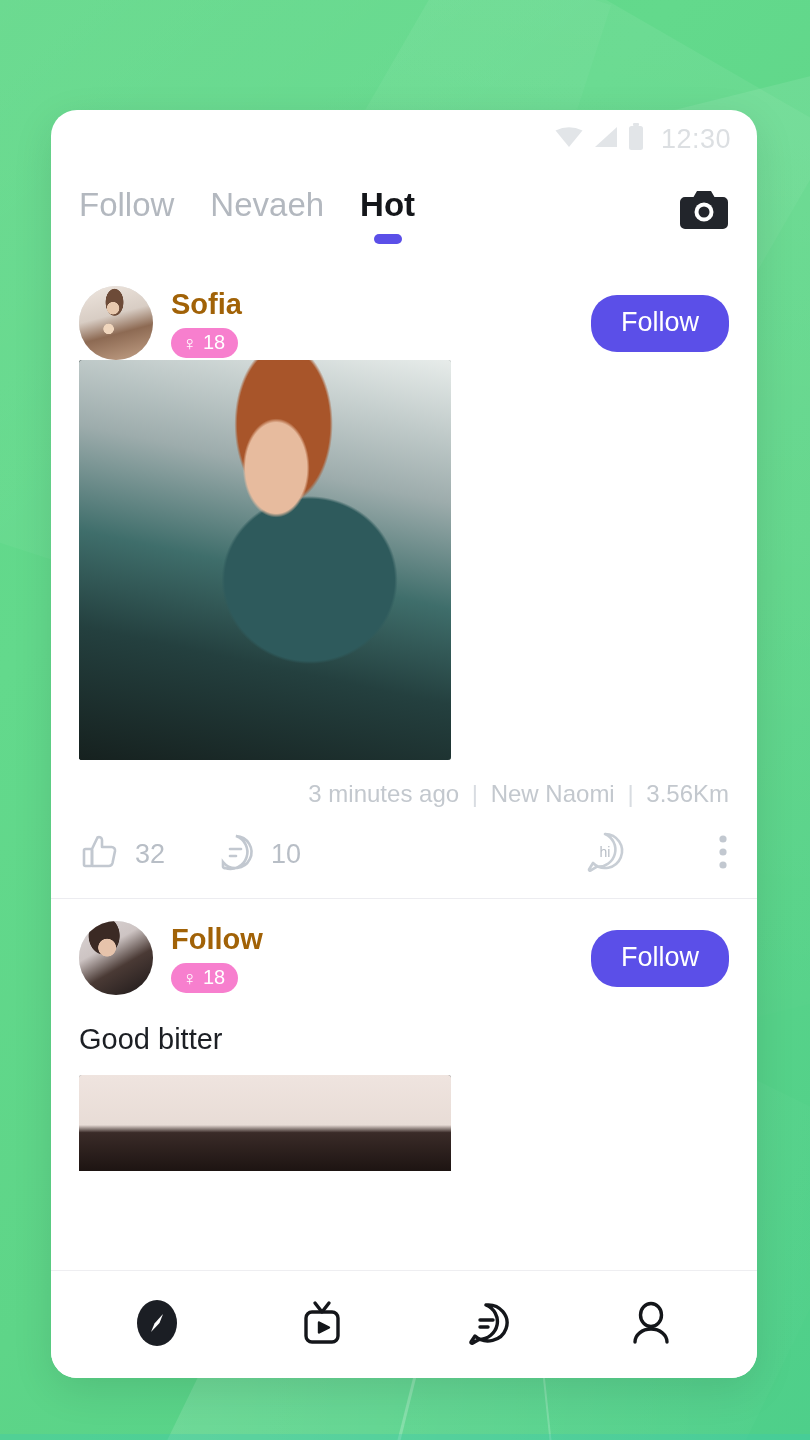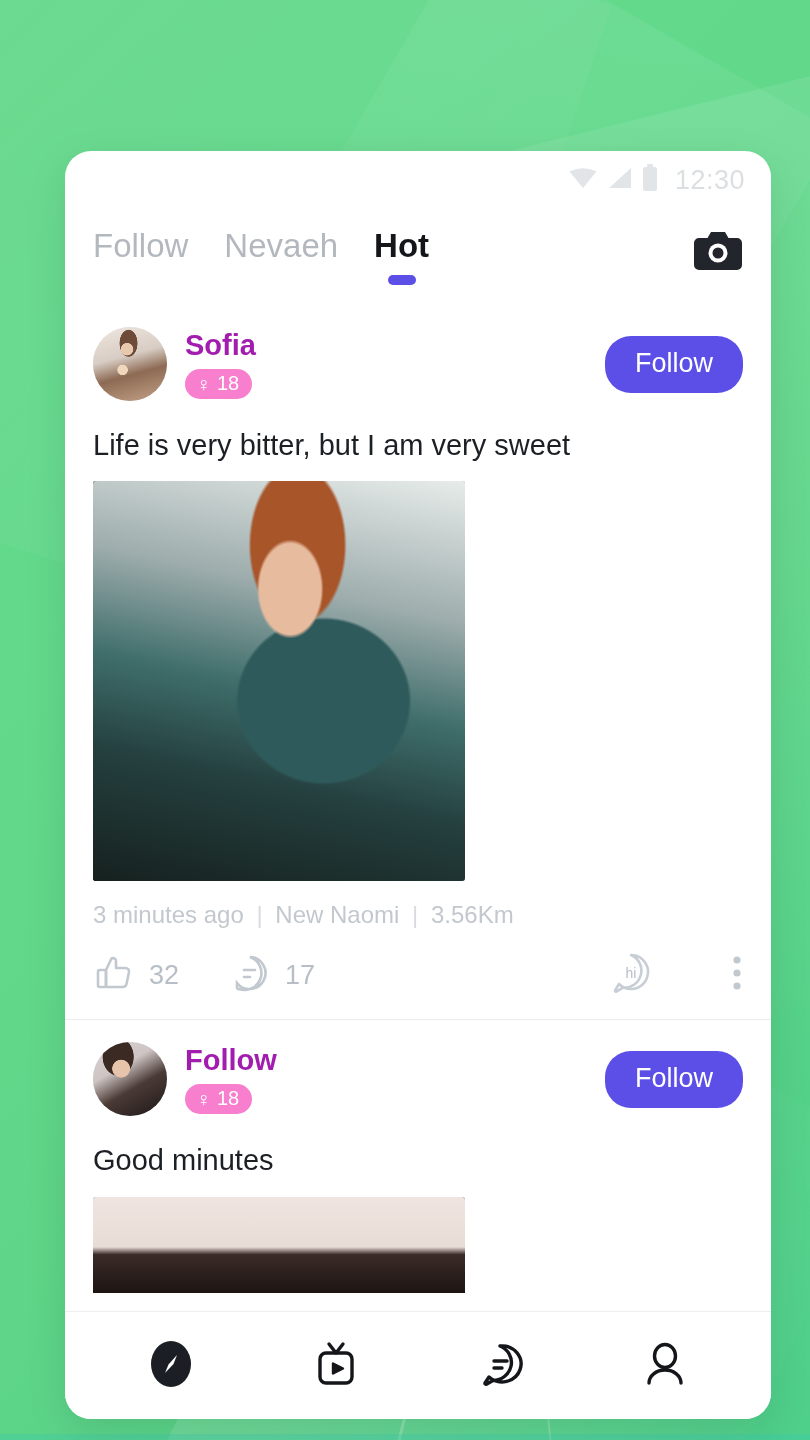--- a/index.html
+++ b/index.html
@@ -30,27 +30,27 @@
         background:rgba(255,255,255,.20); transform:rotate(-6deg); }
   .s6 { bottom:0; left:0; width:100%; height:6px;
         background:rgba(60,200,175,.35); }
   .s7 { top:0; left:340px; width:420px; height:420px;
         background:linear-gradient(160deg, rgba(255,255,255,.07), rgba(255,255,255,0));
         transform:rotate(30deg); }
 
   
   .phone {
     position:absolute;
-    left:65px; top:110px;
+    left:51px; top:110px;
     width:706px; height:1268px;
     background:#ffffff;
     border-radius:26px;
     overflow:hidden;
     box-shadow:0 12px 40px rgba(0,0,0,.10);
-    display:flex; flex-direction:column;margin-top:41px;
+    display:flex; flex-direction:column;
   }
 
   
   .statusbar {
     height:58px;
     display:flex; align-items:center; justify-content:flex-end;
     padding:0 26px 0 0;
     gap:9px;
     flex:0 0 auto;
   }
@@ -90,21 +90,21 @@
     display:flex; align-items:center; gap:18px;
     padding:8px 0 0 0;
   }
   .avatar {
     width:74px; height:74px; border-radius:50%;
     flex:0 0 auto; overflow:hidden; position:relative;
     background:#ddd;
   }
   .avatar-inner { position:absolute; inset:0; }
   .who { display:flex; flex-direction:column; gap:7px; }
-  .uname { font-size:29px; font-weight:700; color:#a21caf; }
+  .uname { font-size:29px; font-weight:700; color:#a16207; }
   .badge {
     display:inline-flex; align-items:center; gap:6px;
     background:#f77fce; color:#ffffff;
     border-radius:18px; padding:3px 13px 4px 11px;
     font-size:20px; width:fit-content; font-weight:400;
   }
   .badge .sym { font-size:20px; line-height:1; }
   .follow-btn {
     margin-left:auto;
     background:#5b4fe8; color:#fff;
@@ -116,31 +116,31 @@
   .post-text {
     font-size:29px; color:#1c1f24; margin:26px 0 18px 0;
     line-height:1.25;
   }
   .post-img {
     width:372px; height:400px; border-radius:3px;
     overflow:hidden; position:relative; background:#2b3a3c;
   }
   .post-img.second { height:96px; border-radius:3px 3px 0 0; }
   .meta {
-    font-size:24px; color:#c3c8ce; margin:20px 0 0 0;
+    font-size:24px; color:#c3c8ce; margin:20px 0 0 0;text-align:right;
   }
   .meta .sep { color:#d8dce1; padding:0 6px; }
   .actions {
     display:flex; align-items:center; gap:0;
     margin:22px 0 20px 0;
   }
   .act { display:flex; align-items:center; gap:14px; cursor:pointer; }
   .act + .act { margin-left:50px; }
   .act-count { font-size:27px; color:#b8bec6;text-align:center; }
-  .act-right { margin-left:auto; display:flex; align-items:center; gap:28px; }
+  .act-right { margin-left:auto; display:flex; align-items:center; gap:40px; }
   .divider { height:1px; background:#ececf0; margin:0; }
 
   
   .bottomnav {
     flex:0 0 auto;
     height:108px;
     border-top:1px solid #eeeef1;
     background:#fff;
     display:flex; align-items:center; justify-content:space-around;
     padding:0 24px;
@@ -237,21 +237,20 @@
         <div class="who">
           <div class="uname">Sofia</div>
           <div class="badge">
             <span class="sym">♀</span>
             <span>18</span>
           </div>
         </div>
         <button class="follow-btn">Follow</button>
       </div>
 
-      <div class="post-text">Life is very bitter, but I am very sweet</div>
 
       <div class="post-img">
         <div class="avatar-inner ph-car"></div>
       </div>
 
       <div class="meta">
         <span>3 minutes ago</span>
         <span class="sep">|</span>
         <span>New Naomi</span>
         <span class="sep">|</span>
@@ -269,21 +268,21 @@
           <span class="act-count">32</span>
         </div>
         <div class="act">
           <span>
             <svg width="42" height="42" viewBox="0 0 42 42" fill="none" stroke="#c2c8d0" stroke-width="2.6" stroke-linecap="round">
               <path d="M21 5 A16 16 0 1 1 8 31 V35.5 A1.5 1.5 0 0 0 10 37 A16 16 0 0 0 21 5 Z"></path>
               <line x1="15" y1="18" x2="26" y2="18"></line>
               <line x1="15" y1="25" x2="21" y2="25"></line>
             </svg>
           </span>
-          <span class="act-count">17</span>
+          <span class="act-count">10</span>
         </div>
         <div class="act-right">
           <div class="act">
             <span>
               <svg width="44" height="44" viewBox="0 0 44 44">
                 <path d="M22 4 A17 17 0 1 1 10 33 L6 39.5 A1 1 0 0 0 7.4 40.6 L14 36.6 A17 17 0 0 0 22 4 Z" fill="none" stroke="#c8ced5" stroke-width="2.6" stroke-linejoin="round"></path>
                 <text x="22" y="27" text-anchor="middle" font-family="Liberation Sans, sans-serif" font-size="14" fill="#b8bec6">hi</text>
               </svg>
             </span>
           </div>
@@ -310,21 +309,21 @@
         <div class="who">
           <div class="uname">Follow</div>
           <div class="badge">
             <span class="sym">♀</span>
             <span>18</span>
           </div>
         </div>
         <button class="follow-btn">Follow</button>
       </div>
 
-      <div class="post-text">Good minutes</div>
+      <div class="post-text">Good bitter</div>
 
       <div class="post-img second">
         <div class="avatar-inner ph-window"></div>
       </div>
     </div>
 
   </div>
 
   <div class="bottomnav">
     <div class="navitem">

